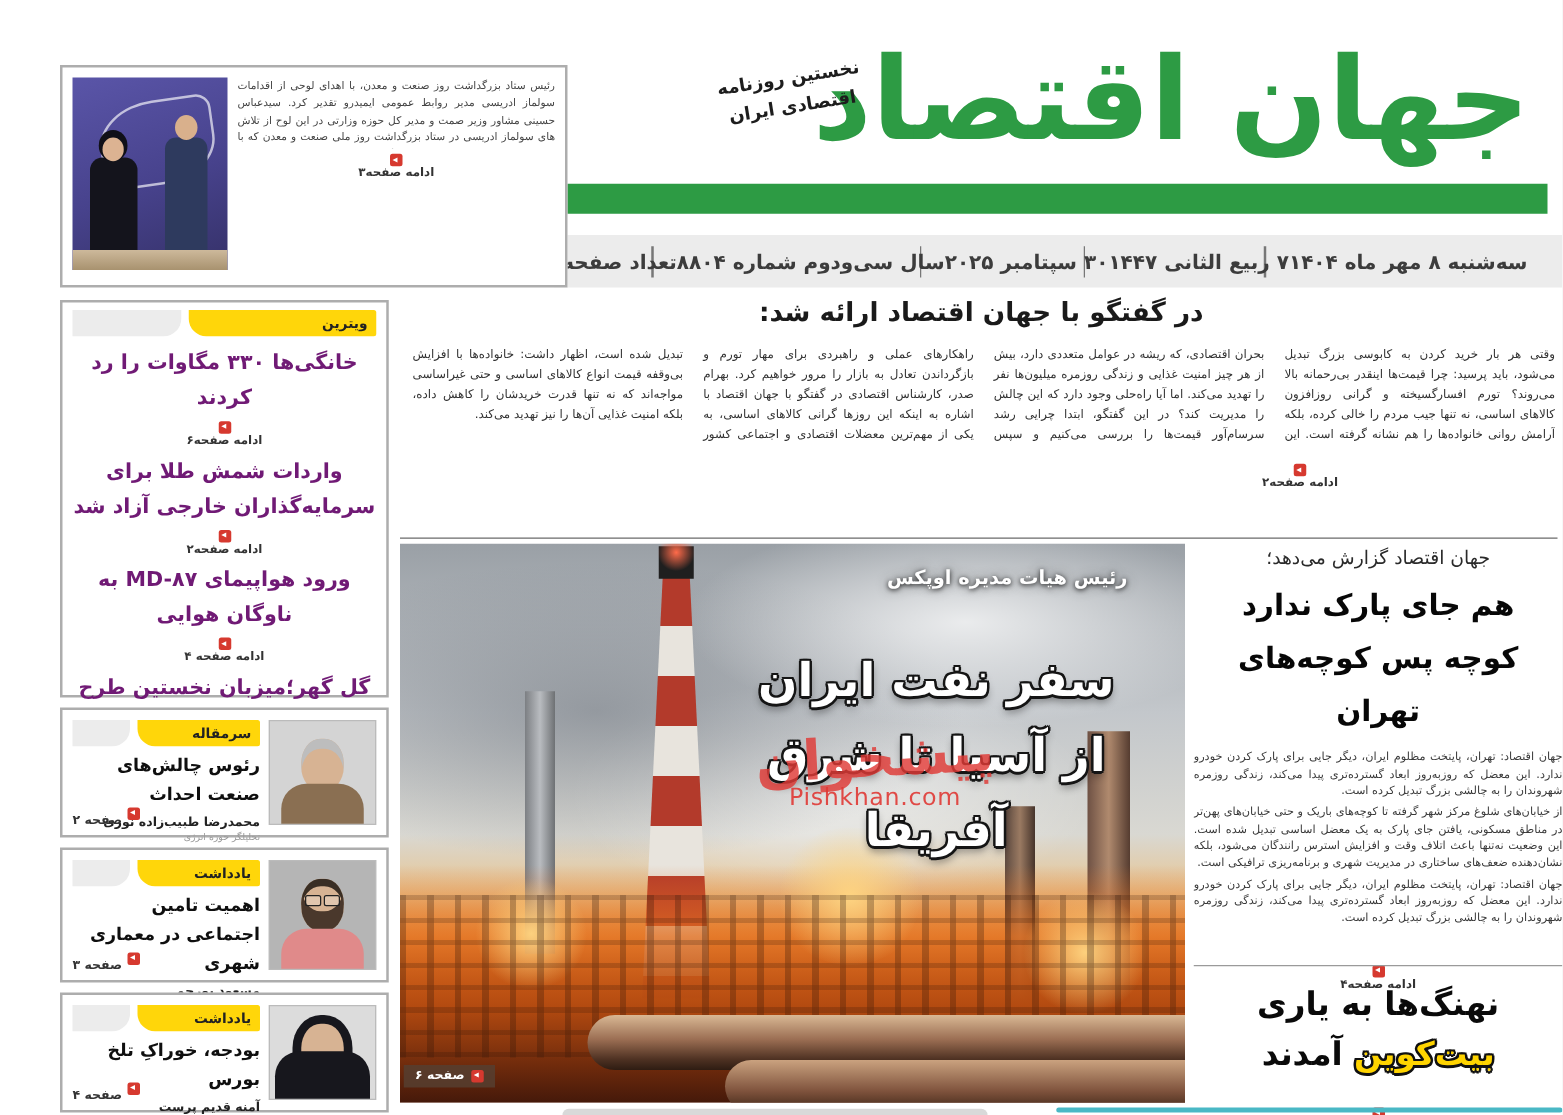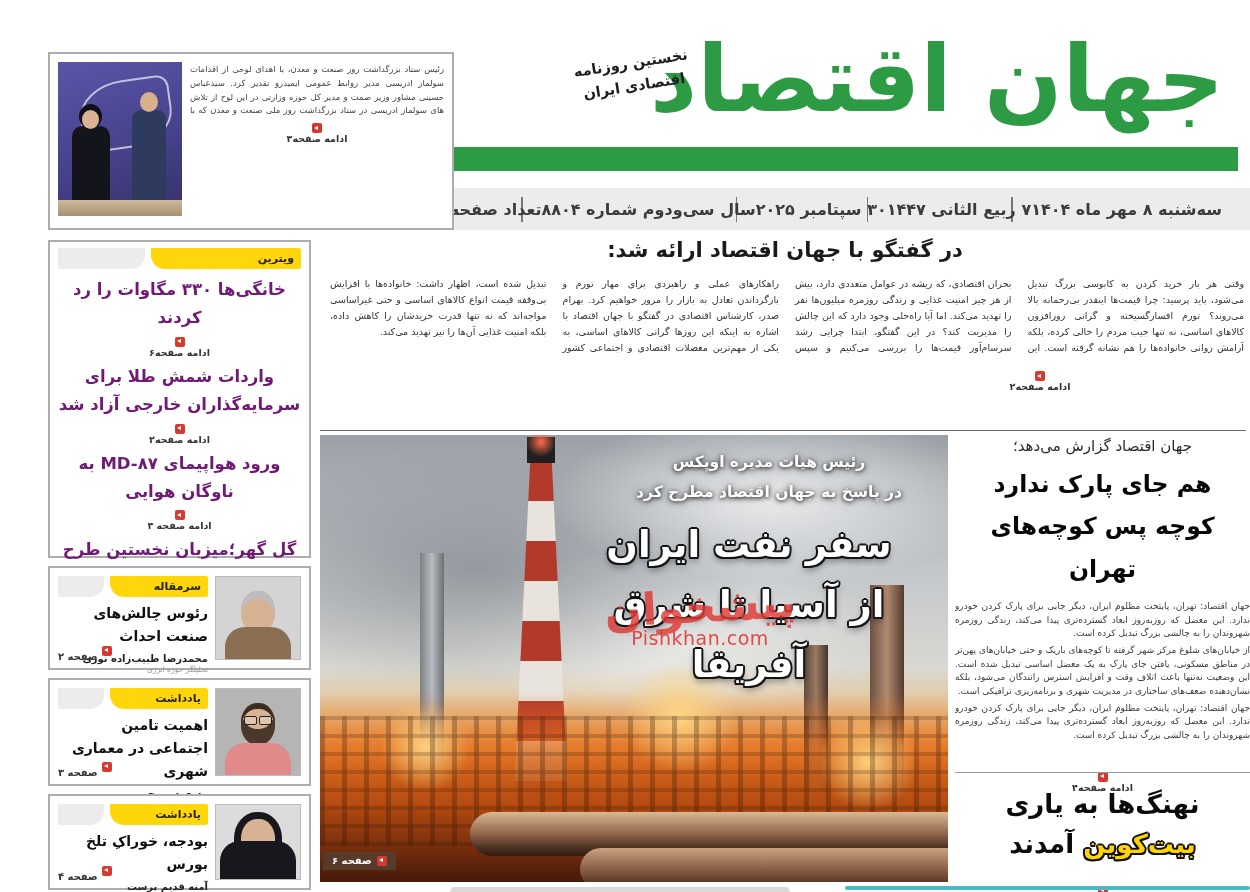--- a/index.html
+++ b/index.html
@@ -317,21 +317,20 @@
     <div class="plantmass"></div>
     <div class="glow g1"></div>
     <div class="glow g2"></div>
     <div class="glow g3"></div>
     <div class="girders"></div>
     <div class="pipe1"></div>
     <div class="pipe2"></div>
 
     <div class="oil-kicker">
       <div>رئیس هیات مدیره اوپکس</div>
-      <div>در پاسخ به جهان اقتصاد مطرح کرد</div>
     </div>
     <div class="oil-headline">
       <div class="oh">سفر نفت ایران</div>
       <div class="oh">از آسیا تا شرق آفریقا</div>
     </div>
     <div class="wm">
       <div class="wm-fa">پیشخوان</div>
       <div class="wm-en">Pishkhan.com</div>
     </div>
     <div class="oil-badge">

